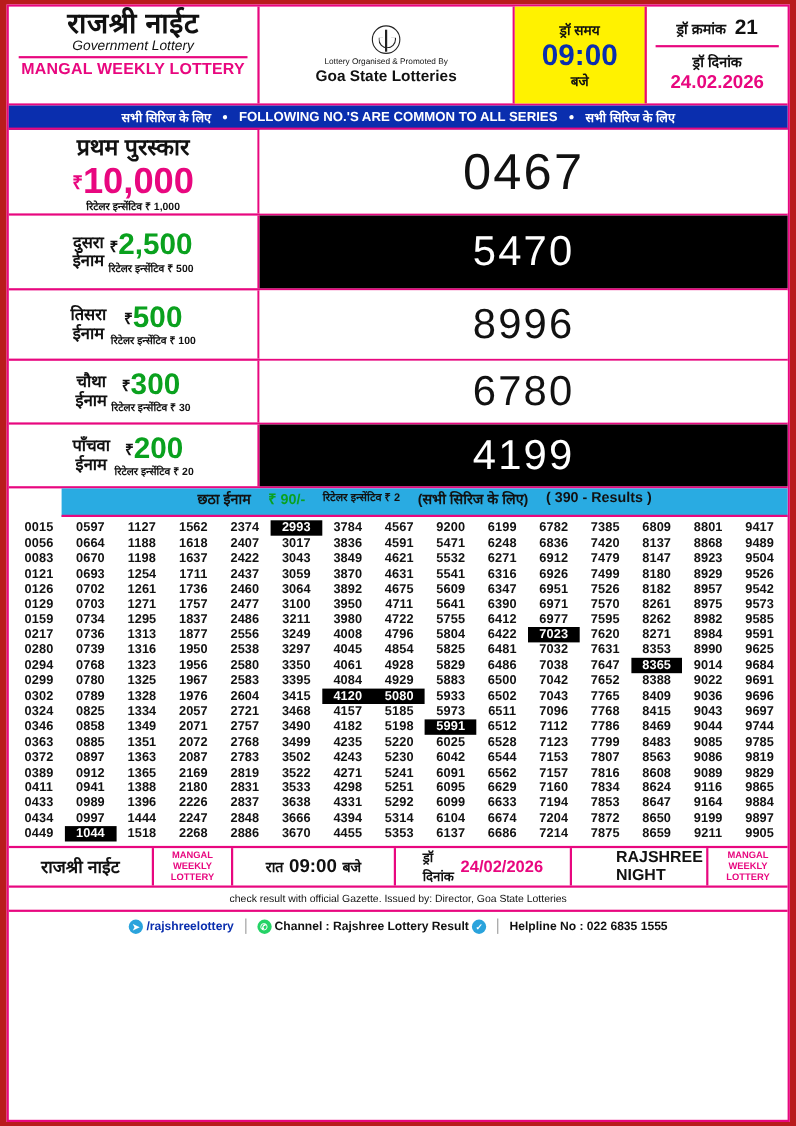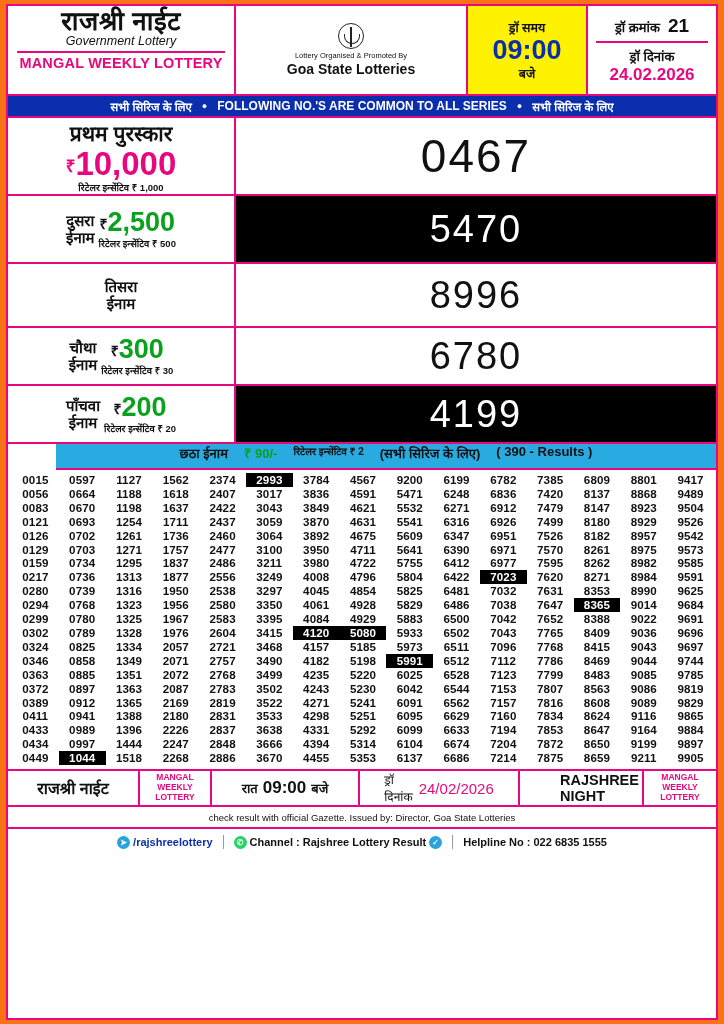--- a/index.html
+++ b/index.html
@@ -4,21 +4,21 @@
 <style>
   * { box-sizing: border-box; }
   html, body {
     margin: 0; padding: 0;
     background: #ffffff;
     font-family: "Liberation Sans", sans-serif;
   }
   #page {
     width: 724px; height: 1024px;
     position: relative;
-    background: #f97316;
+    background: #b91c1c;
     overflow: hidden;
   }
   .frame {
     position: absolute;
     left: 6px; top: 4px;
     width: 712px; height: 1016px;
     border: 2px solid #E8077F;
     background: #fff;
   }
 
@@ -215,21 +215,21 @@
     gap: 5px;
     font-size: 13px; font-weight: bold; color: #111;
     border-right: 2px solid #E8077F;
   }
   .f-time .big { font-size: 17px; }
   .f-date {
     width: 160px;
     display: flex; align-items: center; justify-content: center;
     gap: 6px;
     border-right: 2px solid #E8077F;
-    font-size: 12px; font-weight: normal; color: #111;
+    font-size: 12px; font-weight: bold; color: #111;
   }
   .f-date .dval { font-size: 15px; color: #E8077F; }
   .f-en {
     flex: 1;
     display: flex; align-items: center; justify-content: center;
     font-size: 14.5px; font-weight: bold; color: #111;
     border-right: 2px solid #E8077F;
     margin-left: 40px;
   }
   .f-weekly2 {
@@ -336,20 +336,24 @@
       <div class="prize-right black">
         <span class="num-n">5470</span>
       </div>
     </div>
 
     <div class="prize-row" style="height:64px">
       <div class="prize-left two-col">
         <div class="pname">
           <div>तिसरा</div>
           <div>ईनाम</div>
+        </div>
+        <div class="pamt-wrap">
+          <div class="pamt"><span class="rs">₹</span><span>500</span></div>
+          <div class="p-incentive">रिटेलर इन्सेंटिव ₹ 100</div>
         </div>
       </div>
       <div class="prize-right white">
         <span class="num-n">8996</span>
       </div>
     </div>
 
     <div class="prize-row" style="height:58px">
       <div class="prize-left two-col">
         <div class="pname">

